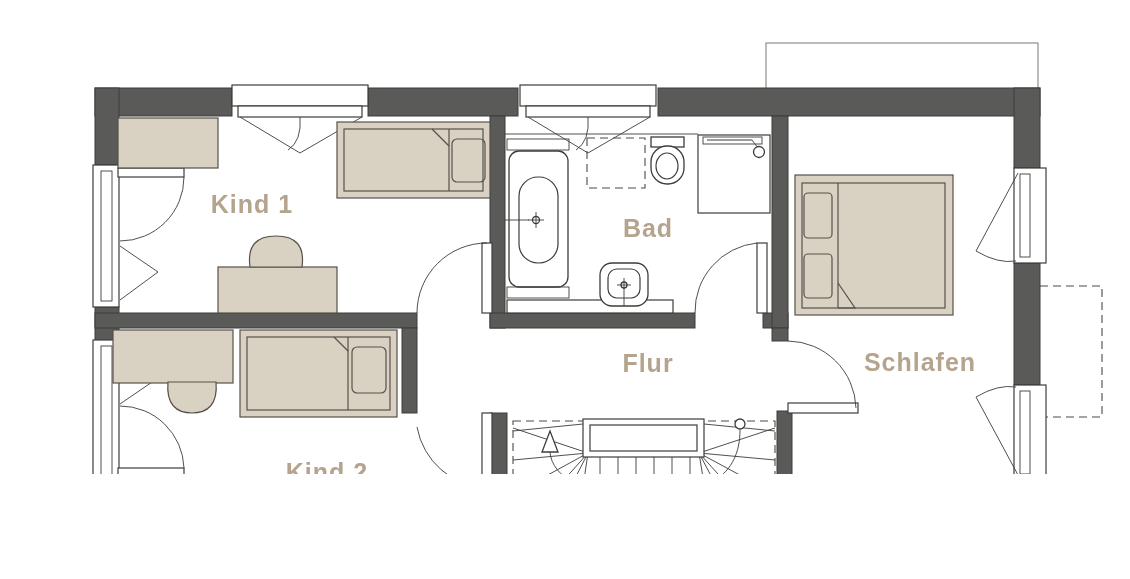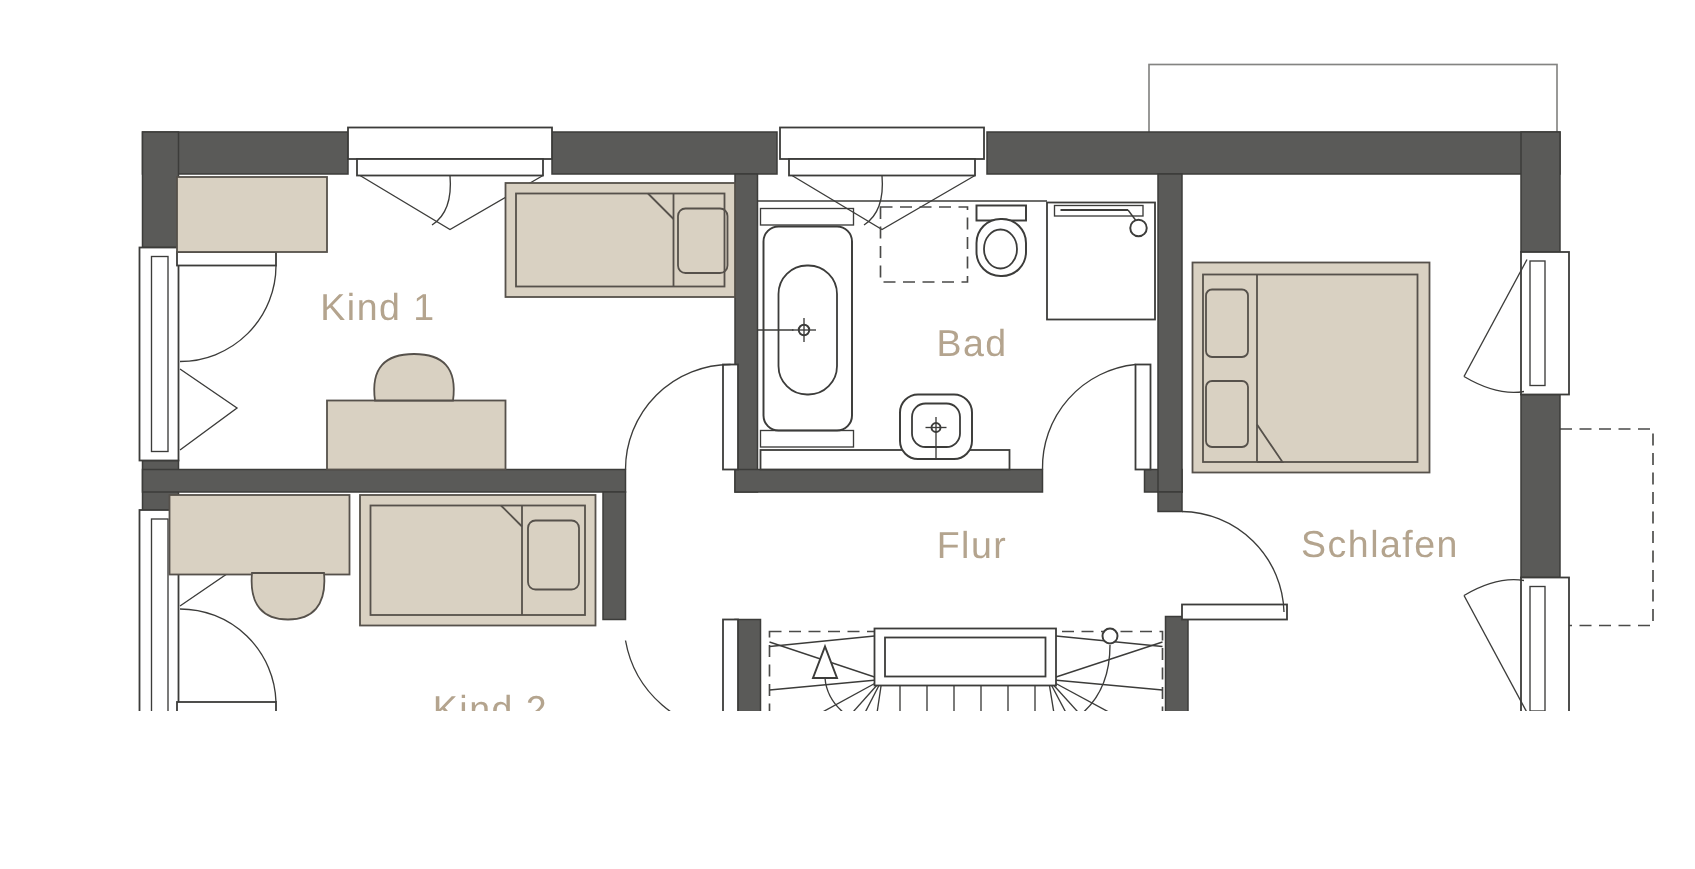--- a/index.html
+++ b/index.html
@@ -1,16 +1,16 @@
 <!DOCTYPE html>
 <html style="--wall: #5a5a58; --line: #3c3c3a; --dashed: #4a4a48; --furniture: #d9d1c2; --furniture_outline: #56514b; --label: #b4a48e; --background: #ffffff;"><head>
 <meta charset="utf-8">
 <style>
   html,body{margin:0;padding:0;background:#fff;}
-  #stage{position:relative;width:1130px;height:474px;background:var(--background,#ffffff);overflow:hidden;}
+  #stage{position:relative;width:1130px;height:474px;background:var(--background,#ffffff);overflow:hidden;font-weight:bold;}
   svg{display:block;}
   .wall{fill:var(--wall,#5a5a58);stroke:var(--line,#3c3c3a);stroke-width:1;}
   .furn{fill:var(--furniture,#d9d1c2);stroke:var(--furniture_outline,#56514b);stroke-width:1.2;}
   .furnline{fill:none;stroke:var(--furniture_outline,#56514b);stroke-width:1.2;}
   .fix{fill:#ffffff;stroke:var(--line,#3c3c3a);stroke-width:1.3;}
   .ln{fill:none;stroke:var(--line,#3c3c3a);stroke-width:1.2;}
   .thin{stroke-width:0.9;}
   .dash{fill:none;stroke:var(--dashed,#4a4a48);stroke-width:1.1;stroke-dasharray:8 5;}
   .whitebox{fill:#ffffff;stroke:var(--line,#3c3c3a);stroke-width:1.2;}
   .lightbox{fill:#ffffff;stroke:#848482;stroke-width:1.1;}

